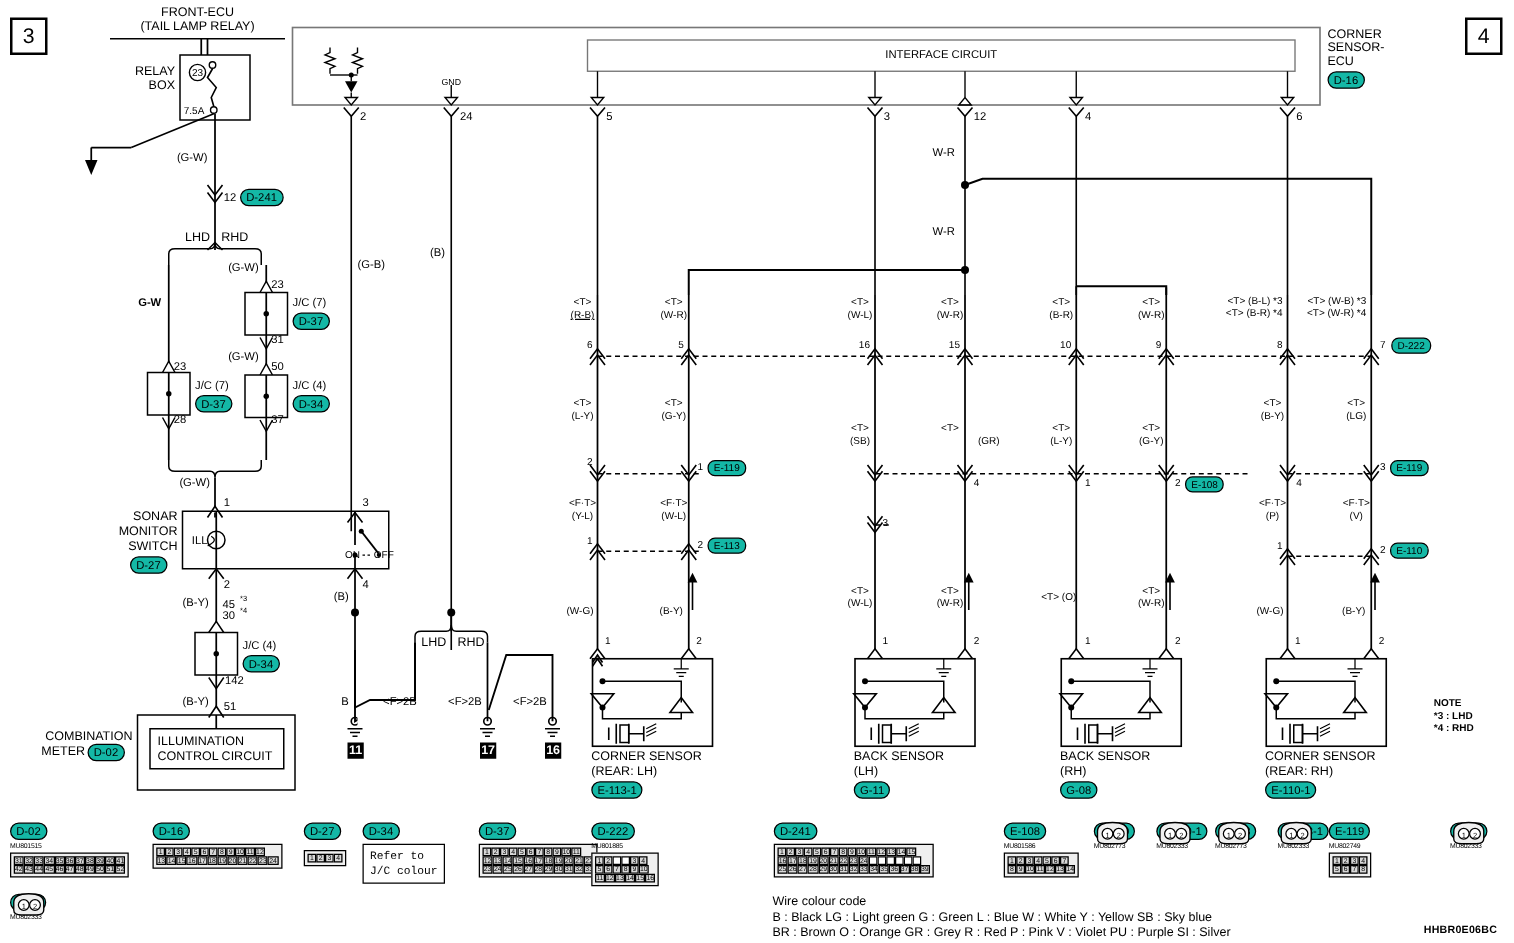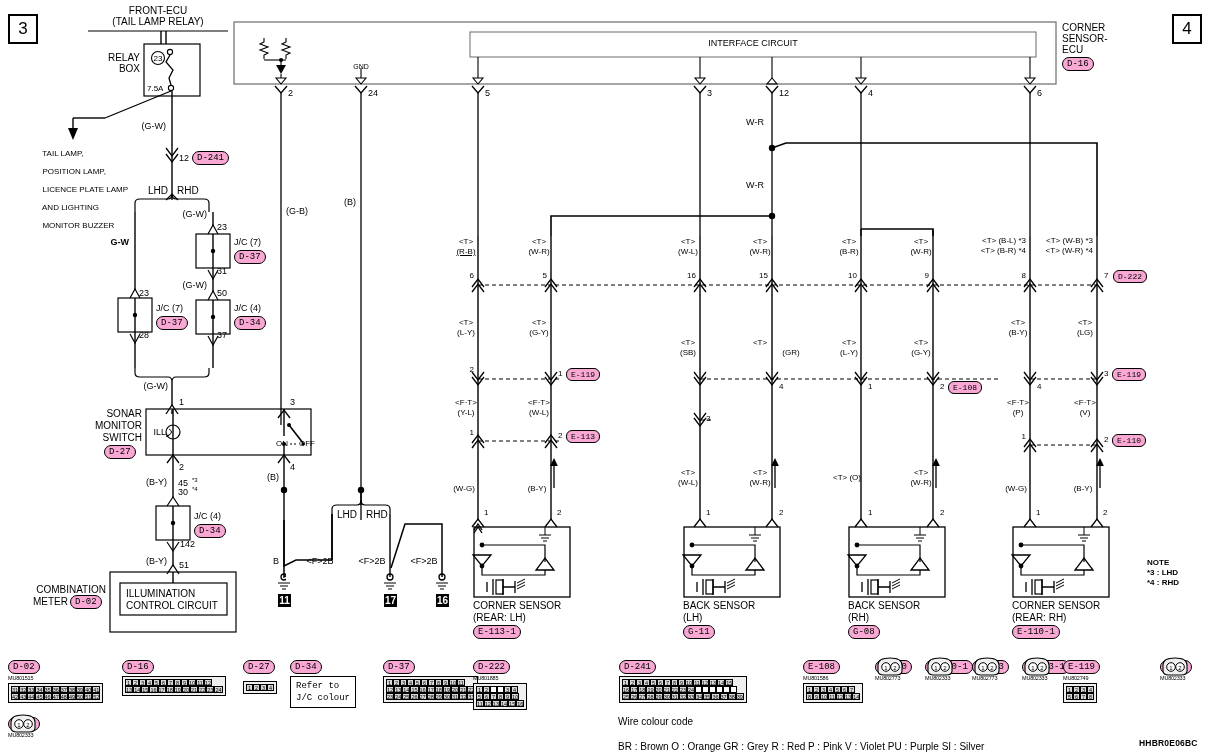--- a/index.html
+++ b/index.html
@@ -11,21 +11,21 @@
   .t8{font-size:8px;line-height:9px;}
   .t9{font-size:9px;line-height:10px;}
   .t10{font-size:10px;line-height:11px;}
   .t7{font-size:7px;line-height:8px;}
   .t6{font-size:6px;line-height:7px;}
   .ctr{text-align:center;transform:translateX(-50%);}
   .rgt{text-align:right;transform:translateX(-100%);}
   .pagebox{position:absolute;border:2px solid #000;width:26px;height:26px;
            display:flex;align-items:center;justify-content:center;font-size:17px;font-weight:normal;}
   .conbox{position:absolute;border:1.3px solid #000;border-radius:7px;padding:0 4px;
-          font-size:9px;line-height:12px;height:12px;white-space:nowrap;background:#f9a8d4;font-family:Liberation Mono, monospace;}
+          font-size:9px;line-height:12px;height:12px;white-space:nowrap;background:#14b8a6;}
   .conbox.sm{font-size:8px;height:11px;line-height:11px;border-radius:6px;}
   .gndnum{position:absolute;background:#000;color:#fff;font-size:10px;font-weight:bold;
           width:13px;height:13px;display:flex;align-items:center;justify-content:center;}
   .pinrow{display:flex;}
   .pin{border:0.8px solid #000;background:#d8d8d8;font-size:5.5px;line-height:7px;
        min-width:7px;height:7px;text-align:center;color:#000;box-sizing:border-box;}
   .pin.wh{background:#fff;}
   .conn-wrap{position:absolute;}
   .conn-shell{border:1.2px solid #000;background:#efefef;padding:2px;display:inline-block;}
   .mu{position:absolute;font-size:5.5px;line-height:6px;letter-spacing:-0.2px;}
@@ -342,27 +342,20 @@
 <div class="pagebox" style="left:1172px;top:14px;">4</div>
 
 <div class="lbl t10 ctr" style="left:158px;top:5px;">FRONT-ECU</div>
 <div class="lbl t10 ctr" style="left:158px;top:16px;">(TAIL LAMP RELAY)</div>
 
 <div class="lbl t10 rgt" style="left:140px;top:52px;">RELAY</div>
 <div class="lbl t10 rgt" style="left:140px;top:63px;">BOX</div>
 <div class="lbl t8 ctr" style="left:158px;top:54px;">23</div>
 <div class="lbl t8" style="left:147px;top:84px;">7.5A</div>
 
-<div class="lbl t8" style="left:38px;top:140px;">
-  <span>TAIL LAMP,</span><br>
-  <span>POSITION LAMP,</span><br>
-  <span>LICENCE PLATE LAMP</span><br>
-  <span>AND LIGHTING</span><br>
-  <span>MONITOR BUZZER</span>
-</div>
 
 <div class="lbl t9 rgt" style="left:166px;top:121px;">(G-W)</div>
 <div class="lbl t9" style="left:179px;top:153px;">12</div>
 <div class="conbox" style="left:192px;top:151px;">D-241</div>
 
 <div class="lbl t10 rgt" style="left:168px;top:185px;">LHD</div>
 <div class="lbl t10" style="left:177px;top:185px;">RHD</div>
 
 <div class="lbl t9 rgt" style="left:207px;top:209px;">(G-W)</div>
 <div class="lbl t9" style="left:217px;top:222px;">23</div>
@@ -810,17 +803,18 @@
             <path d="M3,10 q0,-7 12,-7 q12,0 12,7 l0,6 q0,4 -6,4 l-12,0 q-6,0 -6,-4 z" fill="#efefef" stroke="#000" stroke-width="1.1"></path>
             <circle cx="11" cy="12" r="4.3" fill="#fff" stroke="#000" stroke-width="1"></circle>
             <circle cx="20" cy="12" r="4.3" fill="#fff" stroke="#000" stroke-width="1"></circle>
             <text x="11" y="15" font-size="6" text-anchor="middle" font-family="Liberation Sans, sans-serif">1</text>
             <text x="20" y="15" font-size="6" text-anchor="middle" font-family="Liberation Sans, sans-serif">2</text>
           </svg>
         </div></div>
     </div>
 
 <div class="wcc" style="left:618px;top:715px;">Wire colour code</div>
+<div class="wcc" style="left:618px;top:728px;">B : Black    LG : Light green    G : Green    L : Blue    W : White    Y : Yellow    SB : Sky blue</div>
 <div class="wcc" style="left:618px;top:740px;">BR : Brown    O : Orange    GR : Grey    R : Red    P : Pink    V : Violet    PU : Purple    SI : Silver</div>
 
 <div class="code" style="left:1139px;top:738px;">HHBR0E06BC</div>
 
 </div>
 
 </body></html>

